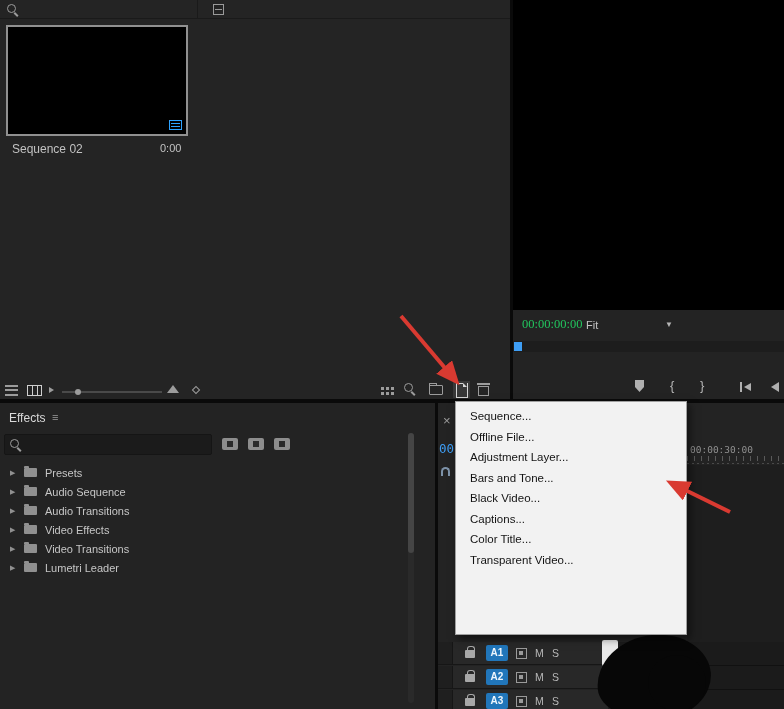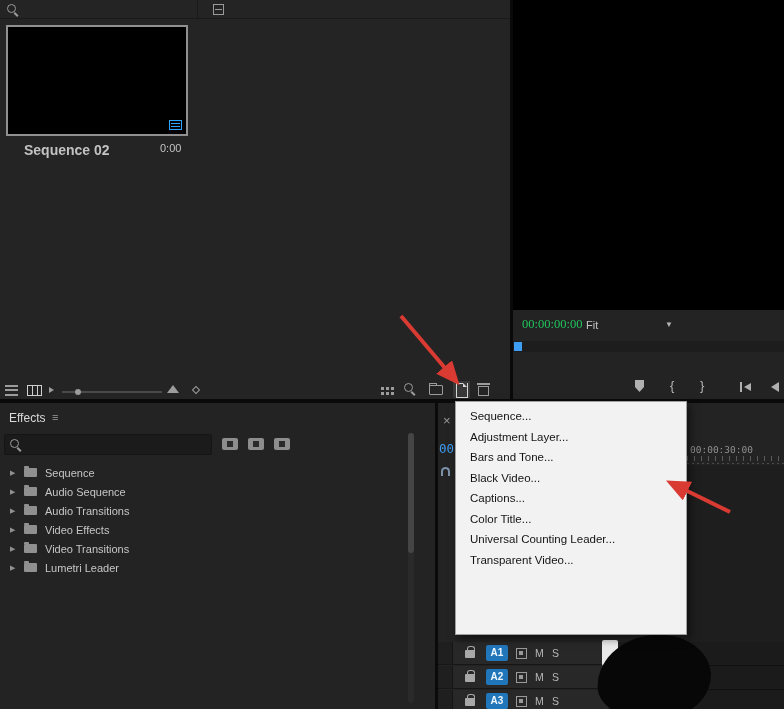--- a/index.html
+++ b/index.html
@@ -15,21 +15,21 @@
   .v-divider-top { position:absolute; left:510px; top:0; width:3px; height:399px; background:#0a0a0a; }
   .v-divider-bot { position:absolute; left:435px; top:403px; width:3px; height:306px; background:#0a0a0a; }
 
   
   .project-panel { position:absolute; left:0; top:0; width:510px; height:399px; background:#242424; }
   .pp-topbar { position:absolute; left:0; top:0; width:100%; height:19px; border-bottom:1px solid #1a1a1a; }
   .pp-top-divider { position:absolute; left:197px; top:0; width:1px; height:19px; background:#1a1a1a; }
   .thumb-card { position:absolute; left:6px; top:25px; width:182px; height:111px; background:#000; border:2px solid #909090; }
   .seq-badge { position:absolute; right:4px; bottom:4px; width:13px; height:10px; border:1px solid #2ea3ff; }
   .seq-badge::after { content:""; position:absolute; left:1px; right:1px; top:2px; height:1px; background:#2ea3ff; box-shadow:0 3px 0 #2ea3ff; }
-  .clip-name { position:absolute; left:24px; top:142px; color:#c2c2c2; font-size:14px;font-weight:bold; }
+  .clip-name { position:absolute; left:12px; top:142px; color:#c2c2c2; font-size:12px; }
   .clip-dur { position:absolute; left:160px; top:142px; color:#c2c2c2; font-size:11px; }
   .pp-toolbar { position:absolute; left:0; top:381px; width:100%; height:18px; }
 
   
   .i-mag { width:13px; height:13px; position:absolute; }
   .i-mag::before { content:""; position:absolute; left:0; top:0; width:7px; height:7px; border:1.5px solid #9c9c9c; border-radius:50%; }
   .i-mag::after { content:""; position:absolute; left:8px; top:8px; width:5px; height:1.5px; background:#9c9c9c; transform:rotate(45deg); transform-origin:0 0; }
   .i-panelbox { width:11px; height:11px; border:1px solid #9a9a9a; position:absolute; }
   .i-panelbox::after { content:""; position:absolute; left:1px; right:1px; top:4px; height:1px; background:#9a9a9a; }
   .i-listview { width:13px; height:11px; position:absolute; background:repeating-linear-gradient(to bottom,#9c9c9c 0 2px, rgba(0,0,0,0) 2px 4.5px); }
@@ -196,21 +196,21 @@
       <span class="i-mag" style="left:5px; top:4px;"></span>
     </div>
     <span class="fx-badge fxb1"></span>
     <span class="fx-badge fxb2"></span>
     <span class="fx-badge fxb3"></span>
 
     <div class="fx-tree">
       <div class="fx-row">
         <span class="fx-disclosure">▶</span>
         <span class="i-folder2"></span>
-        <span class="fx-label">Sequence</span>
+        <span class="fx-label">Presets</span>
       </div>
       <div class="fx-row">
         <span class="fx-disclosure">▶</span>
         <span class="i-folder2"></span>
         <span class="fx-label">Audio Sequence</span>
       </div>
       <div class="fx-row">
         <span class="fx-disclosure">▶</span>
         <span class="i-folder2"></span>
         <span class="fx-label">Audio Transitions</span>
@@ -276,26 +276,26 @@
     <div class="white-frag"></div>
   </section>
 
   <div class="blob b1"></div>
   <div class="blob b2"></div>
   <span class="wdot d1"></span>
   <span class="wdot d2"></span>
 
   <div class="context-menu">
     <div class="menu-item">Sequence...</div>
+    <div class="menu-item">Offline File...</div>
     <div class="menu-item">Adjustment Layer...</div>
     <div class="menu-item">Bars and Tone...</div>
     <div class="menu-item">Black Video...</div>
     <div class="menu-item">Captions...</div>
     <div class="menu-item">Color Title...</div>
-    <div class="menu-item">Universal Counting Leader...</div>
     <div class="menu-item">Transparent Video...</div>
   </div>
 
   <svg class="arrows" viewBox="0 0 784 709" xmlns="http://www.w3.org/2000/svg">
     <defs>
       <marker id="ah" markerWidth="6" markerHeight="5.2" refX="4.6" refY="2.6" orient="auto">
         <path d="M0,0 L6,2.6 L0,5.2 Z" fill="#d93a31"></path>
       </marker>
     </defs>
     <line x1="401" y1="316" x2="456" y2="381" stroke="#d93a31" stroke-width="4" marker-end="url(#ah)"></line>

